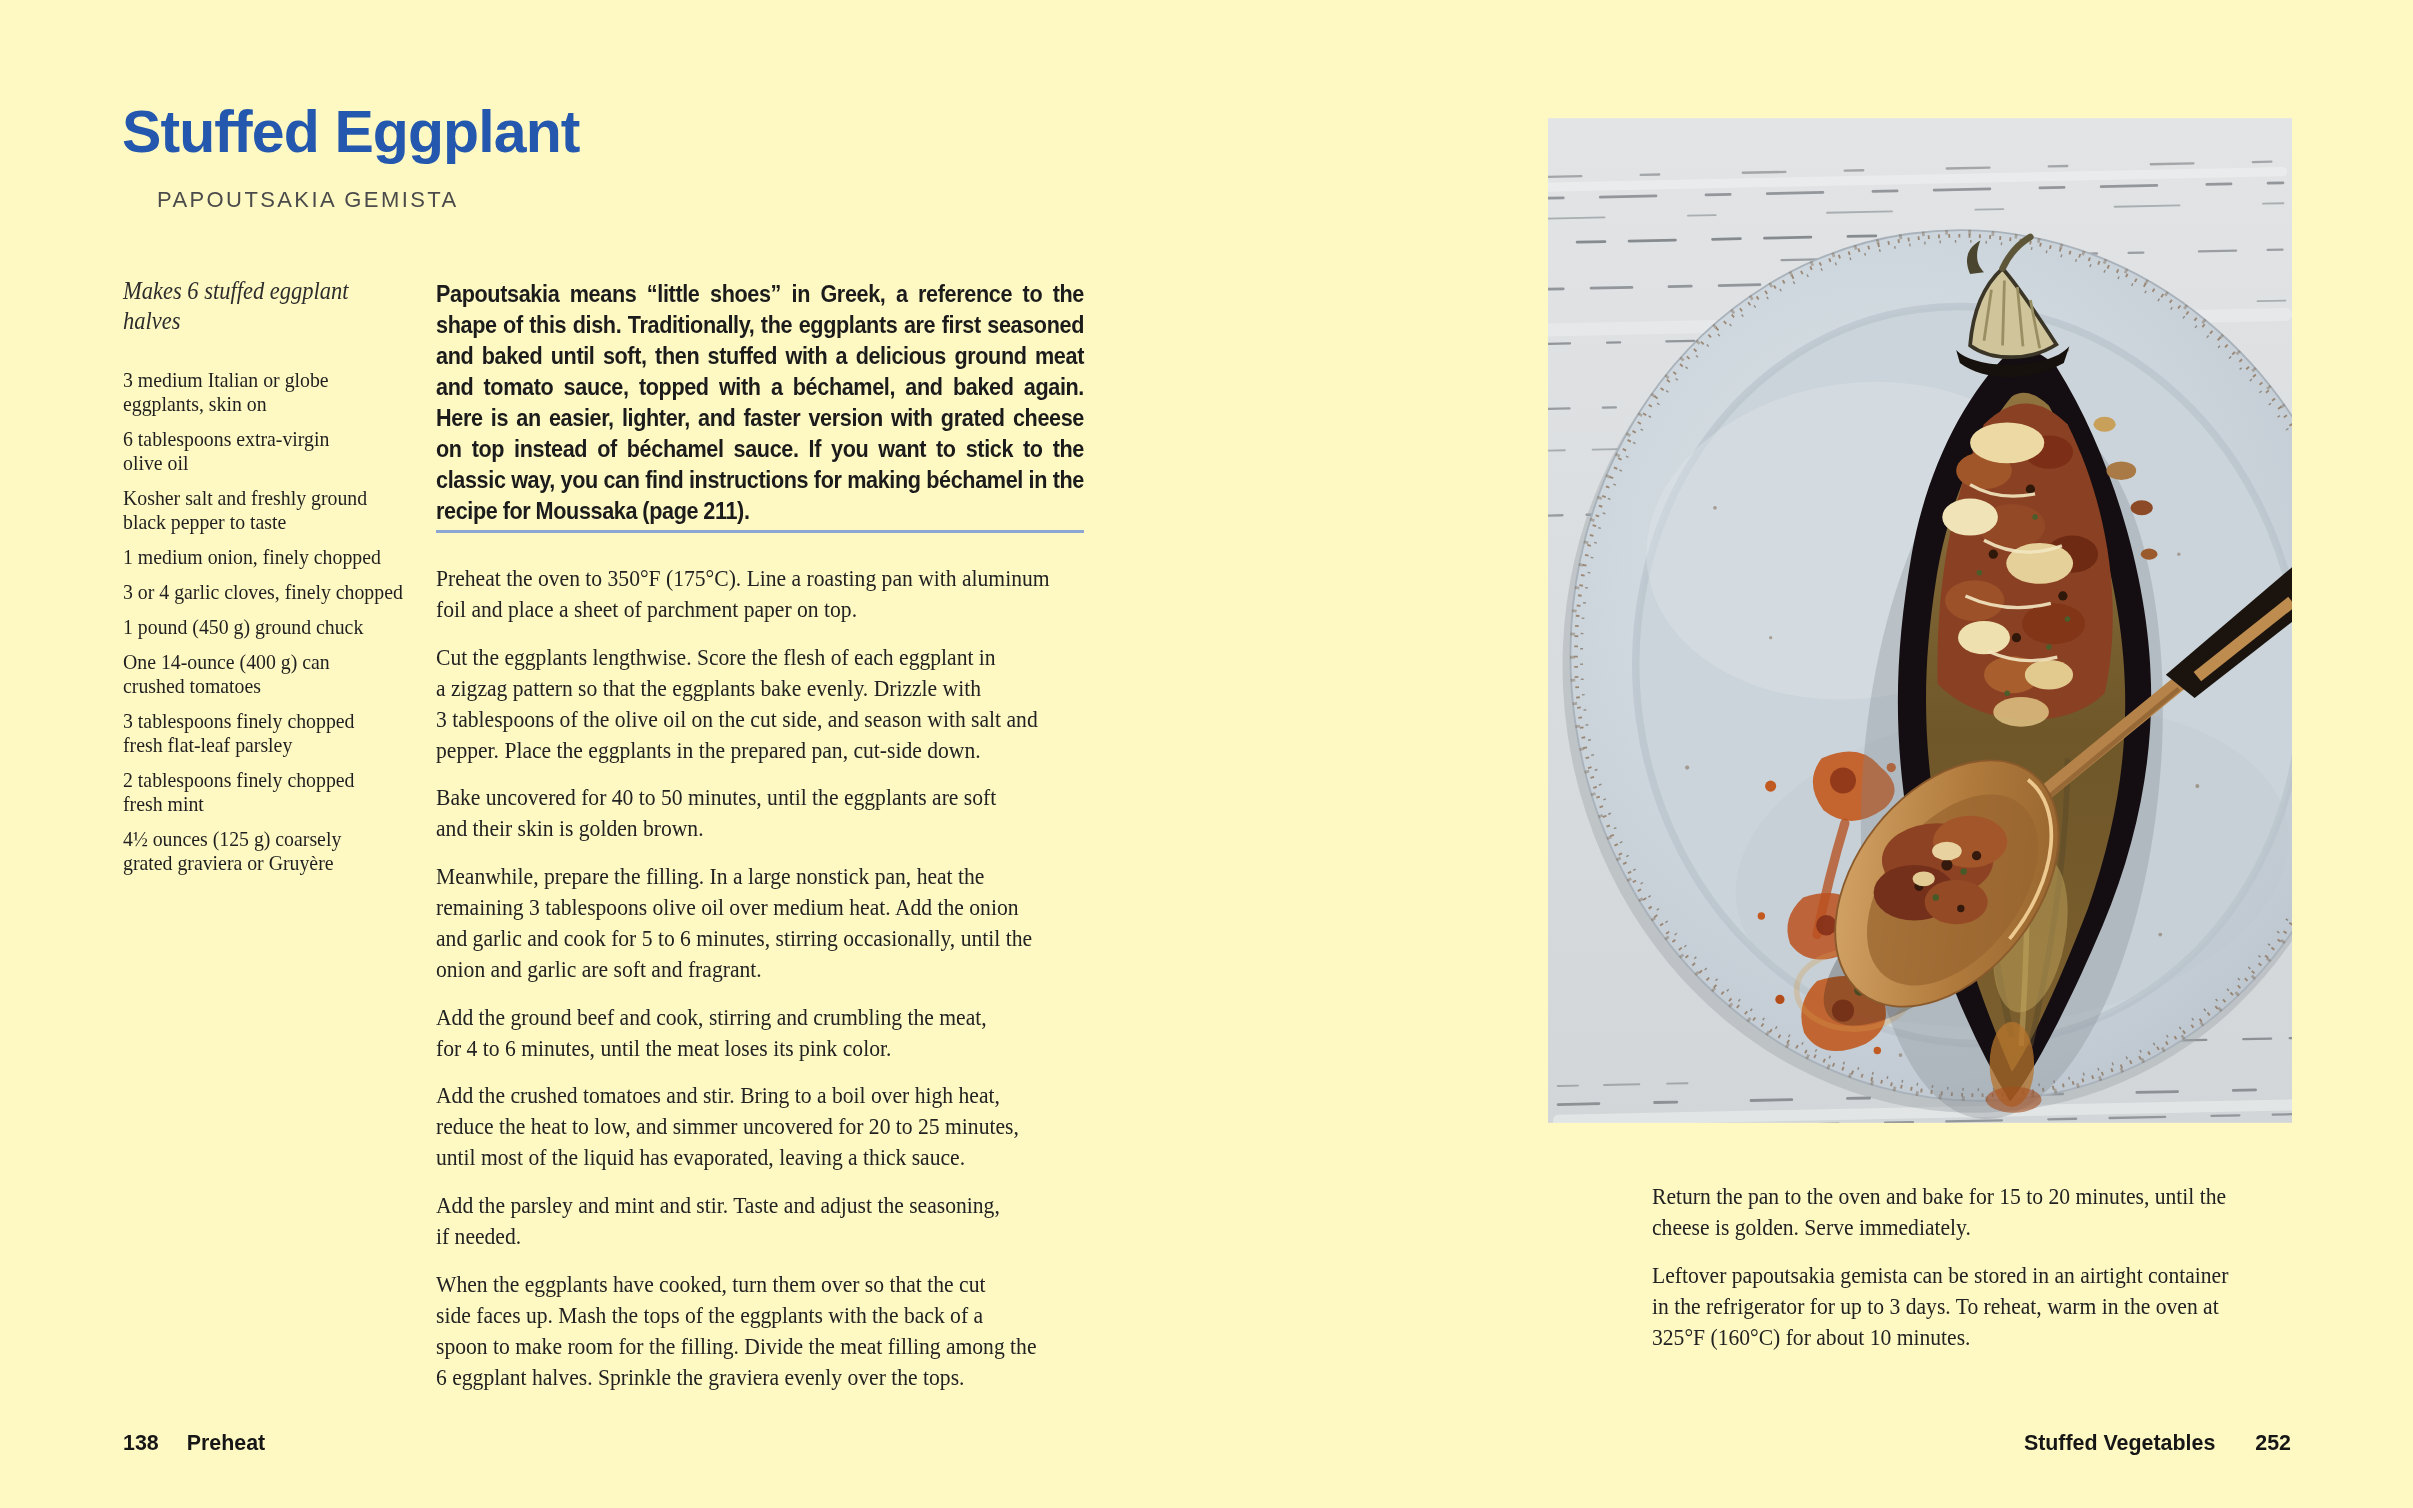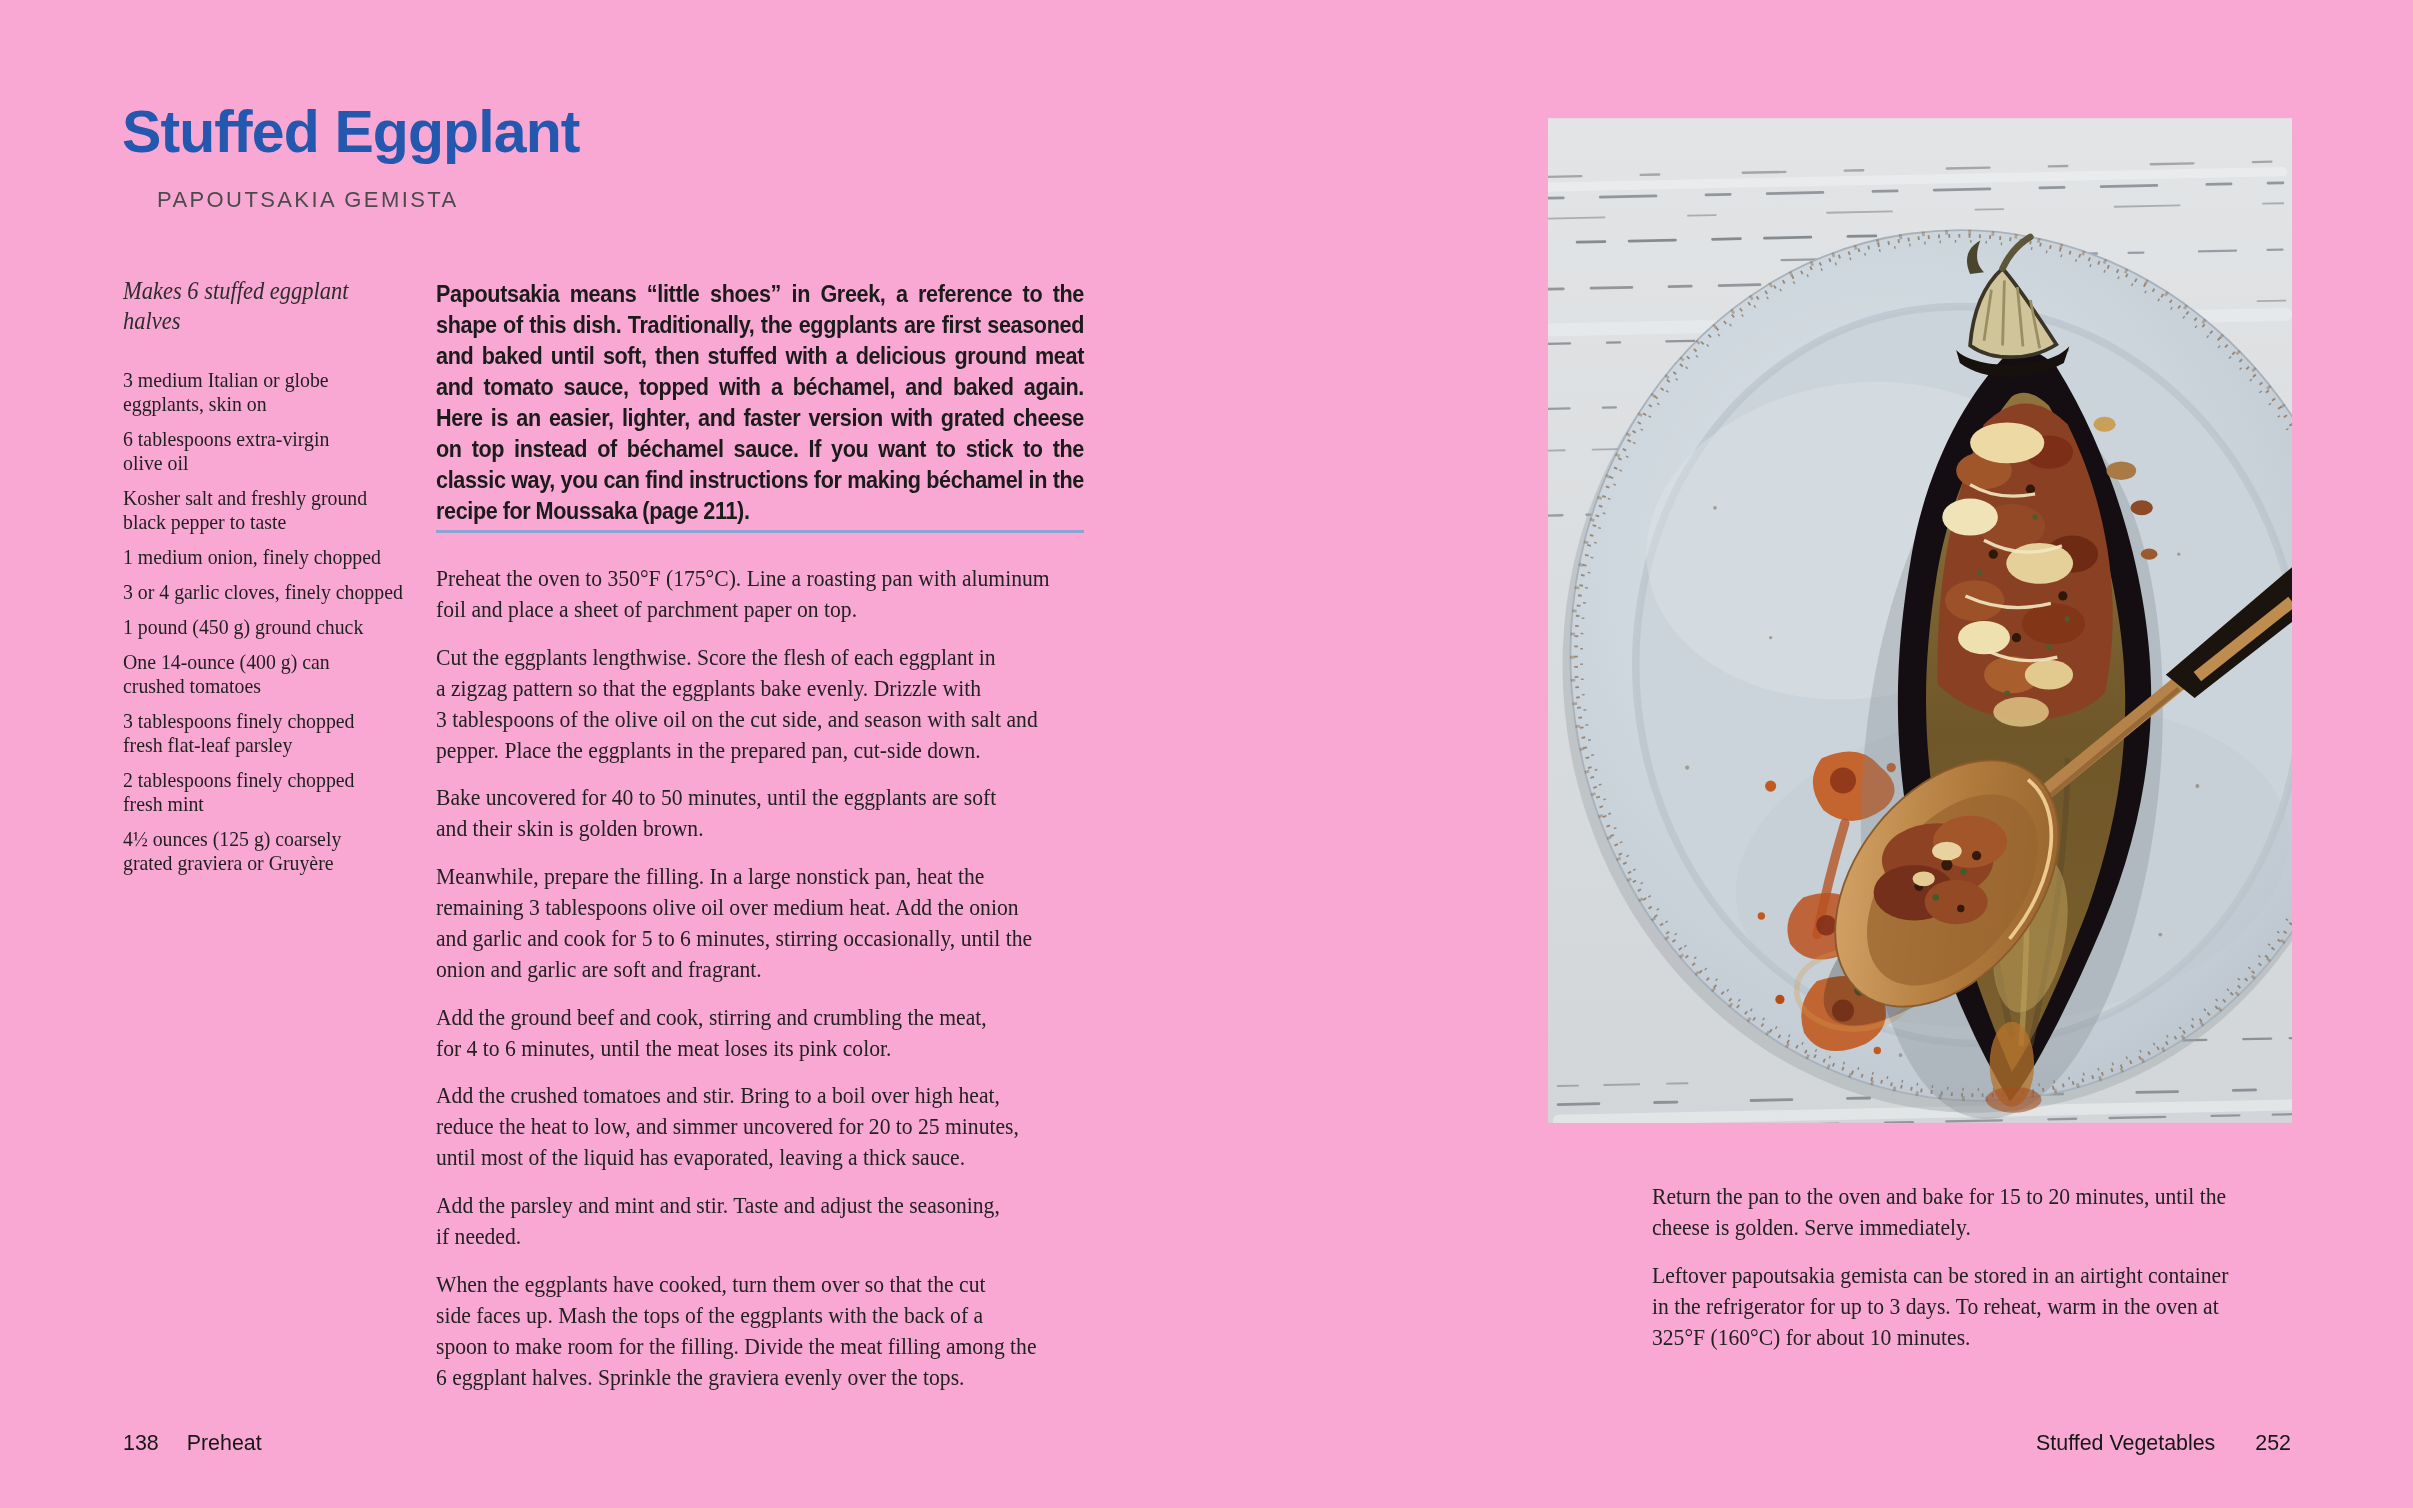--- a/index.html
+++ b/index.html
@@ -1,16 +1,16 @@
 <!DOCTYPE html>
 <html style="font-size:15px"><head>
 <meta charset="utf-8">
 <style>
   html,body{margin:0;padding:0;background:#ffffff;}
-  .spread{position:relative;width:2413px;height:1508px;background:#f9a8d4;overflow:hidden;
+  .spread{position:relative;width:2413px;height:1508px;background:#fef9c3;overflow:hidden;
           font-family:"Liberation Serif","DejaVu Serif",serif;color:#222;}
   
   .title{position:absolute;left:122px;top:102px;margin:0;
          font-family:"Liberation Sans","DejaVu Sans",sans-serif;
          font-weight:bold;font-size:59px;line-height:1.05;letter-spacing:-0.9px;color:#2458ae;}
   .subtitle{position:absolute;left:124px;top:187px;
             font-family:"Liberation Sans",sans-serif;font-size:22px;letter-spacing:2.4px;
             color:#4b4b4b;margin-left:33px;}
   .cond{transform:scaleX(.9);transform-origin:0 0;}
   .yield{position:absolute;left:123px;top:276px;width:316px;
@@ -26,21 +26,21 @@
   .steps{position:absolute;left:436px;top:563px;width:743px;
          font-size:24px;line-height:31px;color:#222;}
   .steps p{margin:0 0 16.7px 0;white-space:pre-line;}
   
   .photo{position:absolute;left:1548px;top:118px;width:744px;height:1005px;margin:0;}
   .continuation{position:absolute;left:1652px;top:1181px;width:743px;
                 font-size:24px;line-height:31px;color:#222;}
   .continuation p{margin:0 0 16.7px 0;white-space:pre-line;}
   
   .footer{position:absolute;top:1431px;display:flex;align-items:baseline;
-          font-family:"Liberation Sans",sans-serif;font-weight:normal;font-size:21.4px;color:#161616;}
+          font-family:"Liberation Sans",sans-serif;font-weight:bold;font-size:21.4px;color:#161616;}
   .footer-left{left:123px;gap:28px;}
   .footer-right{right:122px;gap:40px;}
 </style>
 </head>
 <body>
 
 <div class="spread">
 
   <section>
     <h1 class="title">Stuffed Eggplant</h1>

